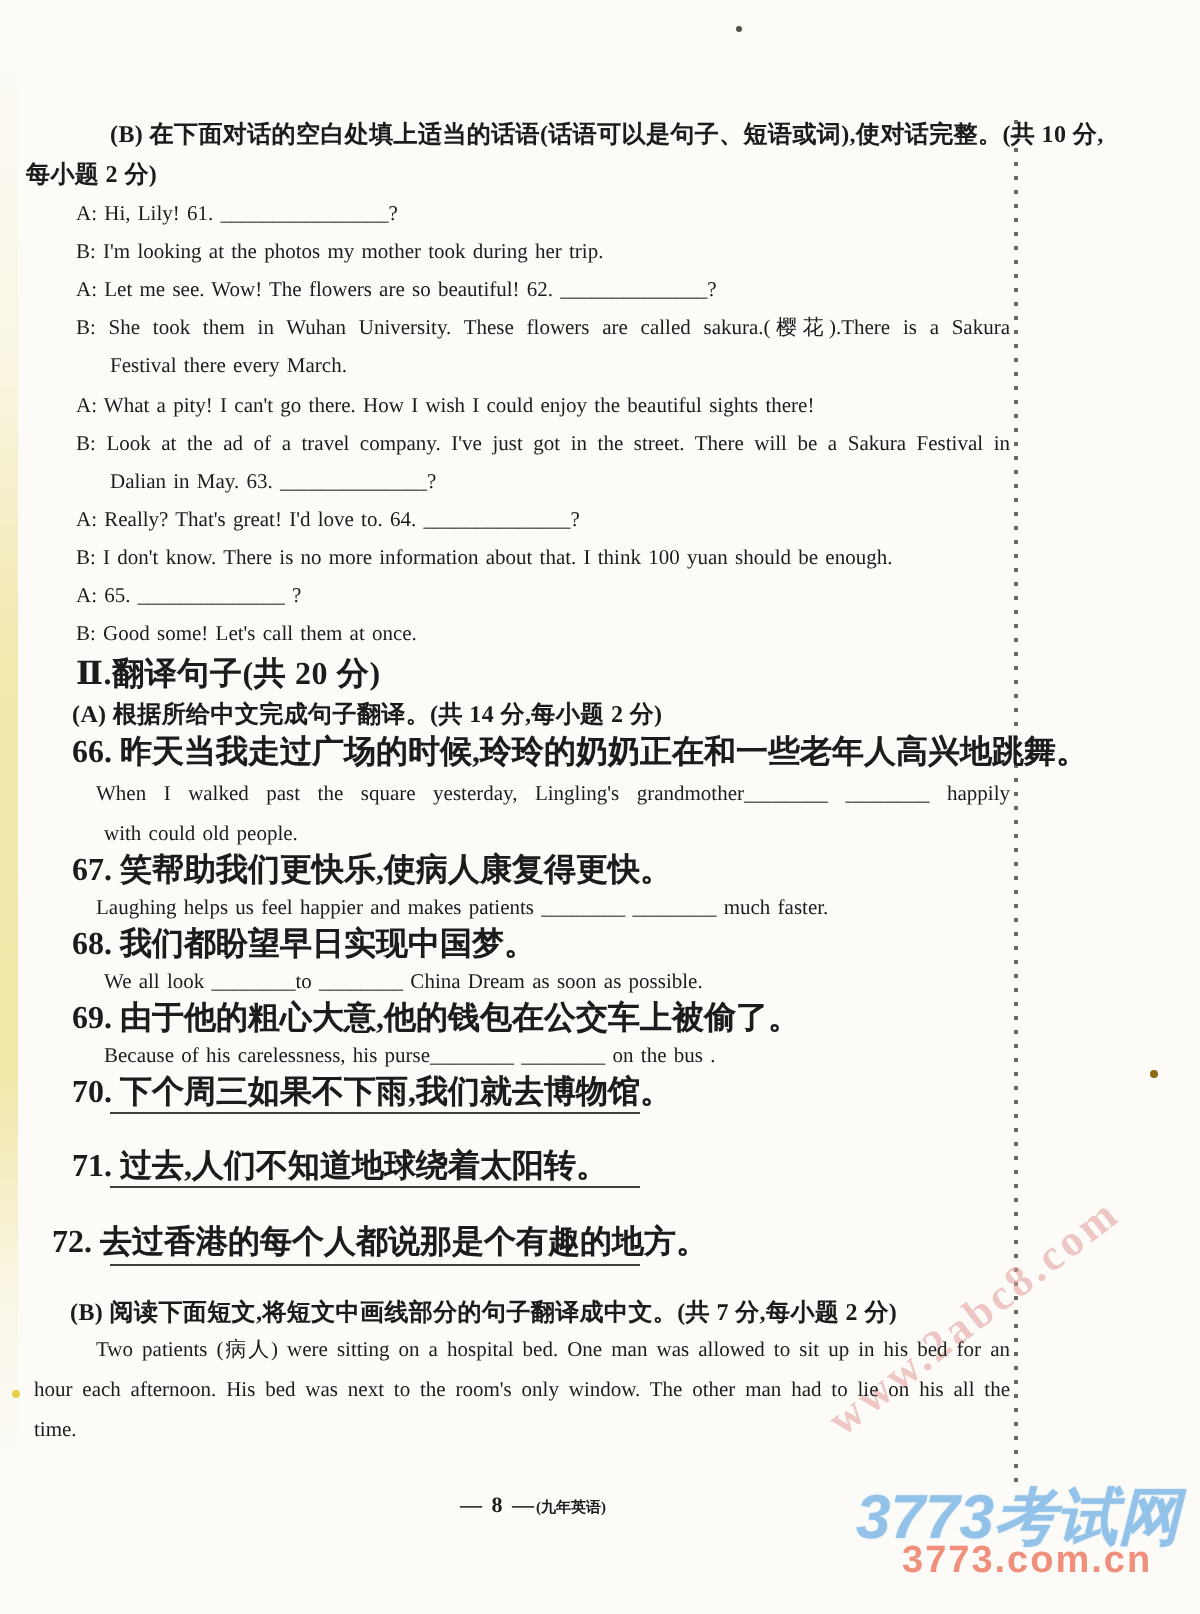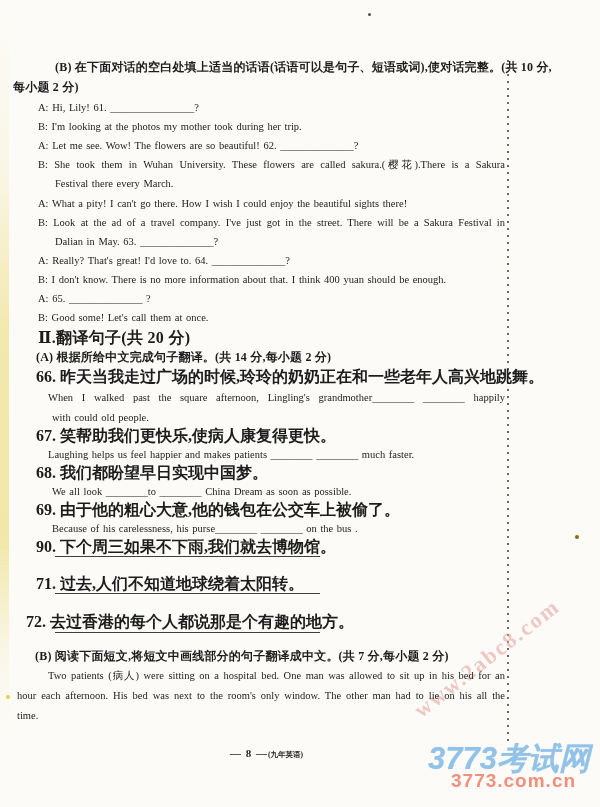--- a/index.html
+++ b/index.html
@@ -70,41 +70,41 @@
 
 <div class="ln en" style="top:100px;left:38px">A: Hi, Lily!  61. ________________?</div>
 <div class="ln en" style="top:119px;left:38px">B: I'm looking at the photos my mother took during her trip.</div>
 <div class="ln en" style="top:138px;left:38px">A: Let me see. Wow!  The flowers are so beautiful!  62. ______________?</div>
 <div class="ln en just" style="top:157px;left:38px;width:467px">B: She took them in Wuhan University. These flowers are called sakura.(樱花).There is a Sakura</div>
 <div class="ln en" style="top:176px;left:55px">Festival there every March.</div>
 <div class="ln en" style="top:196px;left:38px">A: What a pity!  I can't go there. How I wish I could enjoy the beautiful sights there!</div>
 <div class="ln en just" style="top:215px;left:38px;width:467px">B: Look at the ad of a travel company. I've just got in the street. There will be a Sakura Festival in</div>
 <div class="ln en" style="top:234px;left:55px">Dalian in May. 63. ______________?</div>
 <div class="ln en" style="top:253px;left:38px">A: Really? That's great!  I'd love to. 64. ______________?</div>
-<div class="ln en" style="top:272px;left:38px">B: I don't know. There is no more information about that. I think 400 yuan should be enough.</div>
+<div class="ln en" style="top:272px;left:38px">B: I don't know. There is no more information about that. I think 100 yuan should be enough.</div>
 <div class="ln en" style="top:291px;left:38px">A: 65. ______________ ?</div>
 <div class="ln en" style="top:310px;left:38px">B: Good some!  Let's call them at once.</div>
 
 <div class="ln heading" style="top:330px;left:38px">Ⅱ.翻译句子(共 20 分)</div>
 <div class="ln cn" style="top:350px;left:36px">(A) 根据所给中文完成句子翻译。(共 14 分,每小题 2 分)</div>
 
 <div class="ln cn-item" style="top:369px;left:36px">66. 昨天当我走过广场的时候,玲玲的奶奶正在和一些老年人高兴地跳舞。</div>
-<div class="ln en just" style="top:390px;left:48px;width:457px">When I walked past the square afternoon, Lingling's grandmother________ ________ happily</div>
+<div class="ln en just" style="top:390px;left:48px;width:457px">When I walked past the square yesterday, Lingling's grandmother________ ________ happily</div>
 <div class="ln en" style="top:410px;left:52px">with could old people.</div>
 
 <div class="ln cn-item" style="top:428px;left:36px">67. 笑帮助我们更快乐,使病人康复得更快。</div>
 <div class="ln en" style="top:447px;left:48px">Laughing helps us feel happier and makes patients ________ ________ much faster.</div>
 
 <div class="ln cn-item" style="top:465px;left:36px">68. 我们都盼望早日实现中国梦。</div>
 <div class="ln en" style="top:484px;left:52px">We all look ________to ________ China Dream as soon as possible.</div>
 
 <div class="ln cn-item" style="top:502px;left:36px">69. 由于他的粗心大意,他的钱包在公交车上被偷了。</div>
 <div class="ln en" style="top:521px;left:52px">Because of his carelessness, his purse________ ________ on the bus .</div>
 
-<div class="ln cn-item" style="top:539px;left:36px">90. 下个周三如果不下雨,我们就去博物馆。</div>
+<div class="ln cn-item" style="top:539px;left:36px">70. 下个周三如果不下雨,我们就去博物馆。</div>
 <div class="answer-line" style="top:556px"></div>
 
 <div class="ln cn-item" style="top:576px;left:36px">71. 过去,人们不知道地球绕着太阳转。</div>
 <div class="answer-line" style="top:593px"></div>
 
 <div class="ln cn-item" style="top:614px;left:26px">72. 去过香港的每个人都说那是个有趣的地方。</div>
 <div class="answer-line" style="top:632px"></div>
 
 <div class="ln cn" style="top:649px;left:35px">(B) 阅读下面短文,将短文中画线部分的句子翻译成中文。(共 7 分,每小题 2 分)</div>
 <div class="ln en just" style="top:668px;left:48px;width:457px">Two patients (病人) were sitting on a hospital bed. One man was allowed to sit up in his bed for an</div>

